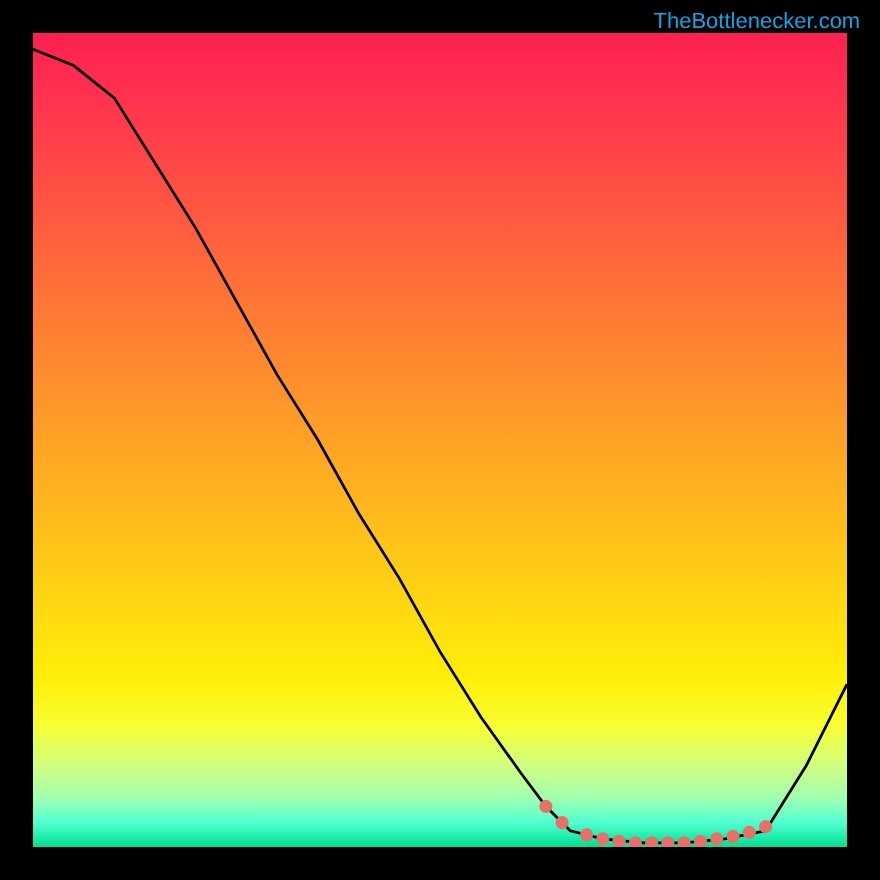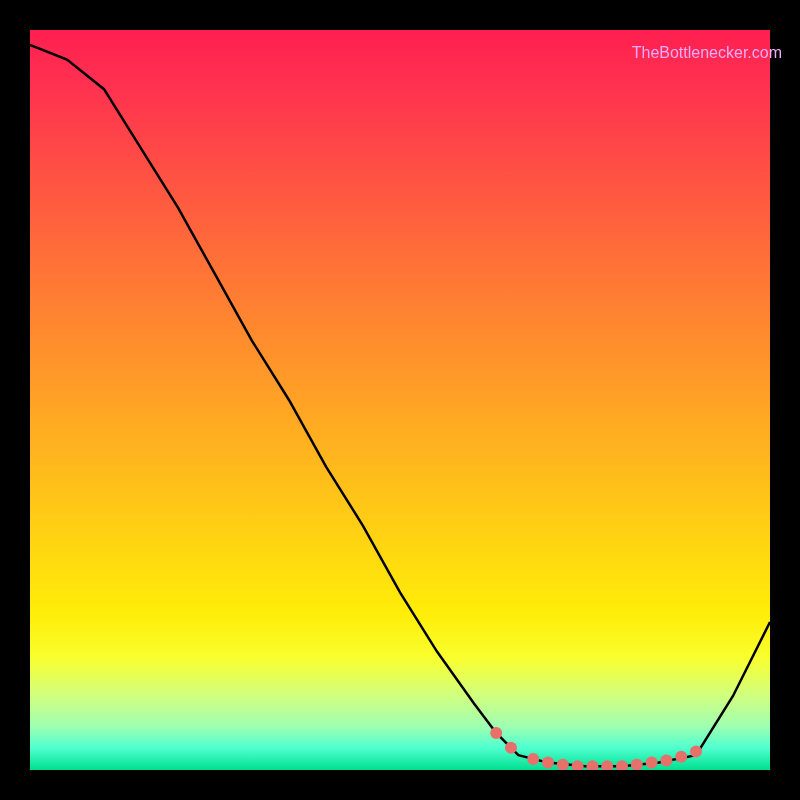--- a/index.html
+++ b/index.html
@@ -11,25 +11,24 @@
       width: 800px;
       height: 800px;
       background: #000;
       position: relative;
       font-family: Arial, sans-serif;
     }
     .watermark {
       position: absolute;
       top: 8px;
       right: 18px;
-      color: #f0abfc;
-      font-size: 16px;
+      color: #0ea5e9;
+      font-size: 20px;
       font-weight: normal;
       z-index: 10;
-      margin-top: 36px;
     }
     .chart-area {
       position: absolute;
       top: 30px;
       left: 30px;
       width: 740px;
       height: 740px;
       overflow: hidden;
     }
     .gradient-bg {

